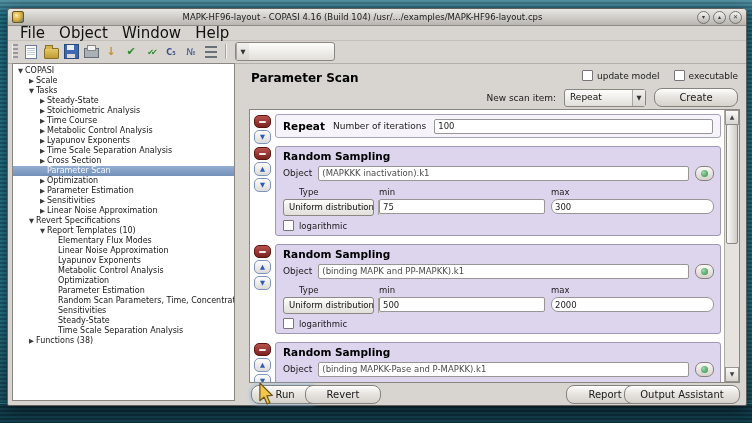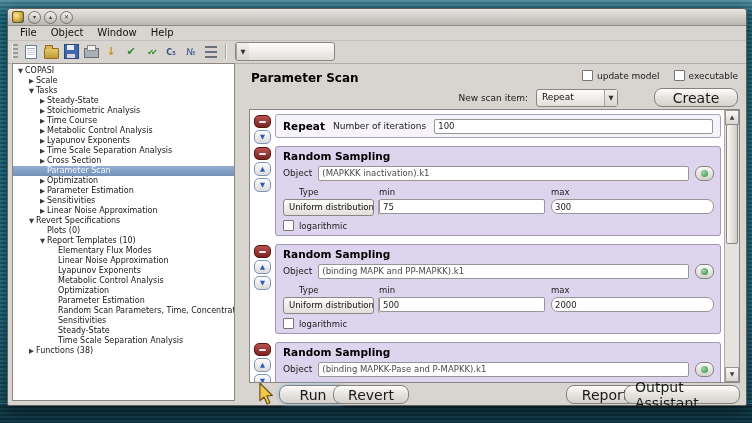--- a/index.html
+++ b/index.html
@@ -21,21 +21,21 @@
   .appicon{width:10px;height:10px;border-radius:2px;margin-right:4px;flex:none;
     background:radial-gradient(circle at 35% 35%,#ffe9a0,#d8a83a 55%,#3a7a8a);border:1px solid #6a5a20;}
   .title{flex:1;text-align:center;font-size:8.5px;color:#1c1c1c;white-space:nowrap;overflow:hidden;}
   .winbtns{display:flex;gap:3px;flex:none;}
   .wbtn{width:11px;height:11px;border-radius:50%;border:1px solid #777470;
     background:linear-gradient(180deg,#f4f3f1,#b8b5b0);font-size:6px;line-height:10px;
     text-align:center;color:#3a3a3a;}
   
   .menubar{position:absolute;left:0;top:16px;right:0;height:15px;display:flex;align-items:center;
     padding-left:5px;border-bottom:1px solid #c4c1bc;}
-  .menu-item{font-size:10px;color:#111;padding:0 7px;}
+  .menu-item{font-size:15px;color:#111;padding:0 7px;}
   .toolbar{position:absolute;left:0;top:31px;right:0;height:23px;display:flex;align-items:center;
     gap:2px;padding-left:4px;border-bottom:1px solid #b2afaa;}
   .grip{width:5px;height:15px;margin-right:2px;
     background:repeating-linear-gradient(180deg,#9a97a0 0 2px,transparent 2px 4px);
     border-left:1px solid #f0efec;}
   .tbtn{width:18px;height:18px;border-radius:3px;display:flex;align-items:center;justify-content:center;flex:none;}
   .tsep{width:1px;height:15px;background:#a8a5a0;margin:0 3px;box-shadow:1px 0 0 #f2f1ee;}
   .ic{width:13px;height:13px;display:inline-block;position:relative;font-size:11px;line-height:13px;text-align:center;}
   .ic-new{background:#fff;border:1px solid #6a7da0;width:10px;height:12px;}
   .ic-new::before{content:"";position:absolute;left:1px;top:2px;right:1px;height:1px;background:#9fb0c8;box-shadow:0 2px 0 #c6cfde,0 4px 0 #c6cfde,0 6px 0 #c6cfde;}
@@ -66,23 +66,23 @@
   .trow.sel{background:linear-gradient(180deg,#93add0,#7391b8);color:#f5f8fc;}
   .main{position:absolute;left:229px;right:0;top:0;bottom:0;}
   .page-title{position:absolute;left:10px;top:8px;font-size:12px;font-weight:bold;color:#000;}
   .chkrow{position:absolute;top:7px;right:4px;display:flex;gap:14px;align-items:center;}
   .chk{display:flex;gap:4px;align-items:center;font-size:9px;color:#1a1a1a;}
   .cbx{width:9px;height:9px;background:#fff;border:1px solid #77747a;border-radius:1px;flex:none;}
   .newrow{position:absolute;top:25px;right:4px;display:flex;gap:8px;align-items:center;font-size:9px;color:#1a1a1a;}
   .combo{display:flex;height:16px;border:1px solid #8a8782;border-radius:3px;
     background:linear-gradient(180deg,#fdfdfc,#e2dfda);align-items:stretch;}
   .combo .cval{flex:1;font-size:9px;color:#111;padding:2px 4px 0 5px;white-space:nowrap;}
-  .btn{height:17px;border:1px solid #85827d;border-radius:8px;font-size:14px;color:#1a1a1a;
+  .btn{height:17px;border:1px solid #85827d;border-radius:8px;font-size:10px;color:#1a1a1a;
     background:linear-gradient(180deg,#fefefe,#e8e5e0 45%,#d5d2cc);
-    display:flex;align-items:center;justify-content:center;padding:0 10px;box-shadow:inset 0 1px 0 rgba(255,255,255,.6);margin-left:28px;}
+    display:flex;align-items:center;justify-content:center;padding:0 10px;box-shadow:inset 0 1px 0 rgba(255,255,255,.6);}
   
   .scanlist{position:absolute;left:8px;right:2px;top:46px;height:272px;background:#fff;
     border:1px solid #8a8782;overflow:hidden;}
   .sbar{position:absolute;right:0;top:0;bottom:0;width:14px;background:#e6e3de;border-left:1px solid #b0ada8;}
   .sarr{position:absolute;left:0;right:0;height:13px;background:linear-gradient(180deg,#fbfaf8,#d8d5d0);
     border:1px solid #98958f;font-size:6px;text-align:center;line-height:12px;color:#444;}
   .sarr.up{top:0;} .sarr.dn{bottom:0;}
   .sthumb{position:absolute;left:1px;right:1px;top:14px;height:118px;border:1px solid #8a8782;border-radius:2px;
     background:linear-gradient(90deg,#fbfaf8,#cfccc6);}
   .sitem{position:absolute;left:3px;right:18px;}
@@ -125,20 +125,21 @@
 </style>
 </head>
 <body>
 
 <div class="screen">
   <div class="taskbar"></div>
 
   <div class="window">
     <div class="titlebar">
       <span class="appicon"></span>
+      <span class="title">MAPK-HF96-layout - COPASI 4.16 (Build 104) /usr/.../examples/MAPK-HF96-layout.cps</span>
       <span class="winbtns">
         <span class="wbtn">▾</span>
         <span class="wbtn">▴</span>
         <span class="wbtn">✕</span>
       </span>
     </div>
 
     <div class="menubar">
         <span class="menu-item">File</span>
         <span class="menu-item">Object</span>
@@ -244,24 +245,20 @@
             <span class="arr">▶</span>
             <span>Sensitivities</span>
           </div>
           <div class="trow" style="padding-left: 25px;">
             <span class="arr">▶</span>
             <span>Linear Noise Approximation</span>
           </div>
           <div class="trow" style="padding-left: 14px;">
             <span class="arr">▼</span>
             <span>Revert Specifications</span>
-          </div>
-          <div class="trow" style="padding-left: 25px;">
-            <span class="arr"></span>
-            <span>Plots (0)</span>
           </div>
           <div class="trow" style="padding-left: 25px;">
             <span class="arr">▼</span>
             <span>Report Templates (10)</span>
           </div>
           <div class="trow" style="padding-left: 36px;">
             <span class="arr"></span>
             <span>Elementary Flux Modes</span>
           </div>
           <div class="trow" style="padding-left: 36px;">

